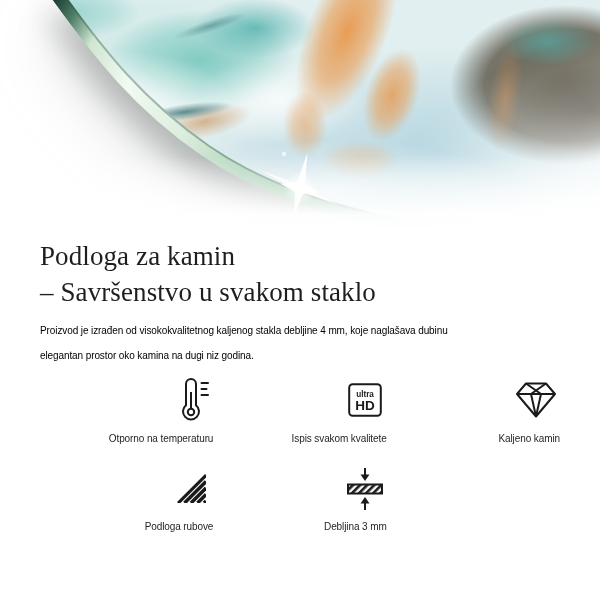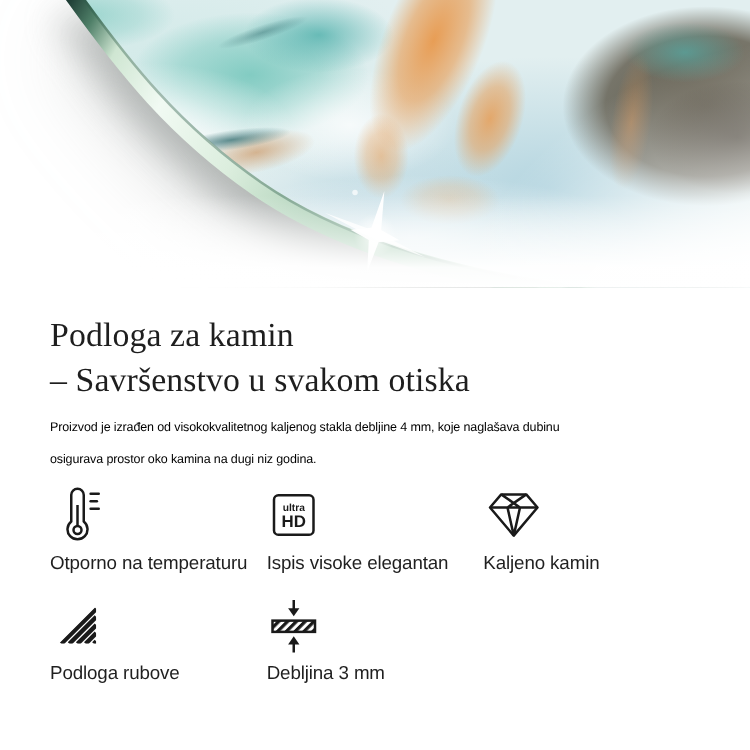--- a/index.html
+++ b/index.html
@@ -17,41 +17,41 @@
   }
   .white-fade{
     position:absolute;inset:0;pointer-events:none;
     background:
       radial-gradient(circle at 660px 360px, #fff 0 140px, rgba(255,255,255,0) 330px),
       linear-gradient(to bottom, rgba(255,255,255,0) 68%, rgba(255,255,255,.97) 93%, #fff 100%);
   }
   
   .content{padding:0 40px;}
   h1{
-    margin:20px 0 0 0;
+    margin:8px 0 0 0;
     font-family:"Liberation Serif","DejaVu Serif",serif;
     font-weight:400;color:#1e1e1e;
     font-size:27px;line-height:36px;letter-spacing:.1px;
   }
   h1 span{display:block;}
   .desc{
     margin:8px 0 0 0;color:#000000;
     font-size:10px;line-height:25px;letter-spacing:-.1px;
   }
   .desc span{display:block;white-space:nowrap;}
   
   .features{
     display:grid;grid-template-columns:repeat(3,1fr);
     row-gap:18px;margin-top:8px;
   }
-  .feature{display:flex;flex-direction:column;align-items:flex-start;}
+  .feature{display:flex;flex-direction:column;align-items:flex-end;}
   .feature-icon{height:48px;display:flex;align-items:center;justify-content:center;}
   .feature-icon svg{display:block;}
   .feature-label{
-    margin-top:8px;font-size:15px;letter-spacing:-.1px;color:#1f1f1f;line-height:14px;
+    margin-top:8px;font-size:10px;letter-spacing:-.1px;color:#1f1f1f;line-height:14px;
     text-align:center;
   }
   .stroke{fill:none;stroke:#1a1a1a;stroke-width:2;}
   .badge-top{font-family:"Liberation Sans",sans-serif;font-size:8.2px;font-weight:bold;fill:#1a1a1a;}
   .badge-hd{font-family:"Liberation Sans",sans-serif;font-size:13.5px;font-weight:bold;fill:#1a1a1a;}
 </style>
 </head>
 <body>
 
 <div class="hero">
@@ -160,26 +160,26 @@
       <path d="M0,-36 L4,-5 L20,0 L4,5 L0,30 L-4,5 L-20,0 L-4,-5 Z" fill="#ffffff" opacity=".95" transform="rotate(12)"></path>
       <circle cx="-16" cy="-34" r="2.2" fill="#ffffff" opacity=".7"></circle>
     </g>
   </svg>
   <div class="white-fade"></div>
 </div>
 
 <div class="content">
   <h1>
     <span>Podloga za kamin</span>
-    <span>– Savršenstvo u svakom otiska</span>
+    <span>– Savršenstvo u svakom staklo</span>
   </h1>
 
   <p class="desc">
     <span>Proizvod je izrađen od visokokvalitetnog kaljenog stakla debljine 4 mm, koje naglašava dubinu</span>
-    <span>osigurava prostor oko kamina na dugi niz godina.</span>
+    <span>elegantan prostor oko kamina na dugi niz godina.</span>
   </p>
 
   <div class="features">
 
     <div class="feature">
       <div class="feature-icon">
         <svg width="44" height="48" viewBox="0 0 44 48">
           <path class="stroke" d="M17,8 a5,5 0 0 1 10,0 V29.2 a8,8 0 1 1 -10,0 Z"></path>
           <circle class="stroke" cx="22" cy="36" r="3.2"></circle>
           <line class="stroke" x1="22" y1="16" x2="22" y2="32.8"></line>
@@ -192,21 +192,21 @@
     </div>
 
     <div class="feature">
       <div class="feature-icon">
         <svg width="44" height="44" viewBox="0 0 44 44">
           <rect class="stroke" x="6.2" y="6.2" width="31.6" height="31.6" rx="3.5" stroke-width="2.6"></rect>
           <text class="badge-top" x="22" y="18.5" text-anchor="middle">ultra</text>
           <text class="badge-hd" x="22" y="31.5" text-anchor="middle">HD</text>
         </svg>
       </div>
-      <div class="feature-label">Ispis visoke elegantan</div>
+      <div class="feature-label">Ispis svakom kvalitete</div>
     </div>
 
 
     <div class="feature">
       <div class="feature-icon">
         <svg width="48" height="44" viewBox="0 0 48 44">
           <path class="stroke" stroke-linejoin="round" d="M5,16 L14,5.5 L34,5.5 L43,16 L24,38.5 Z"></path>
           <path class="stroke" d="M5,16 L43,16 M14,5.5 L29,16 M34,5.5 L19,16 M19,16 L24,38.5 M29,16 L24,38.5"></path>
         </svg>
       </div>

